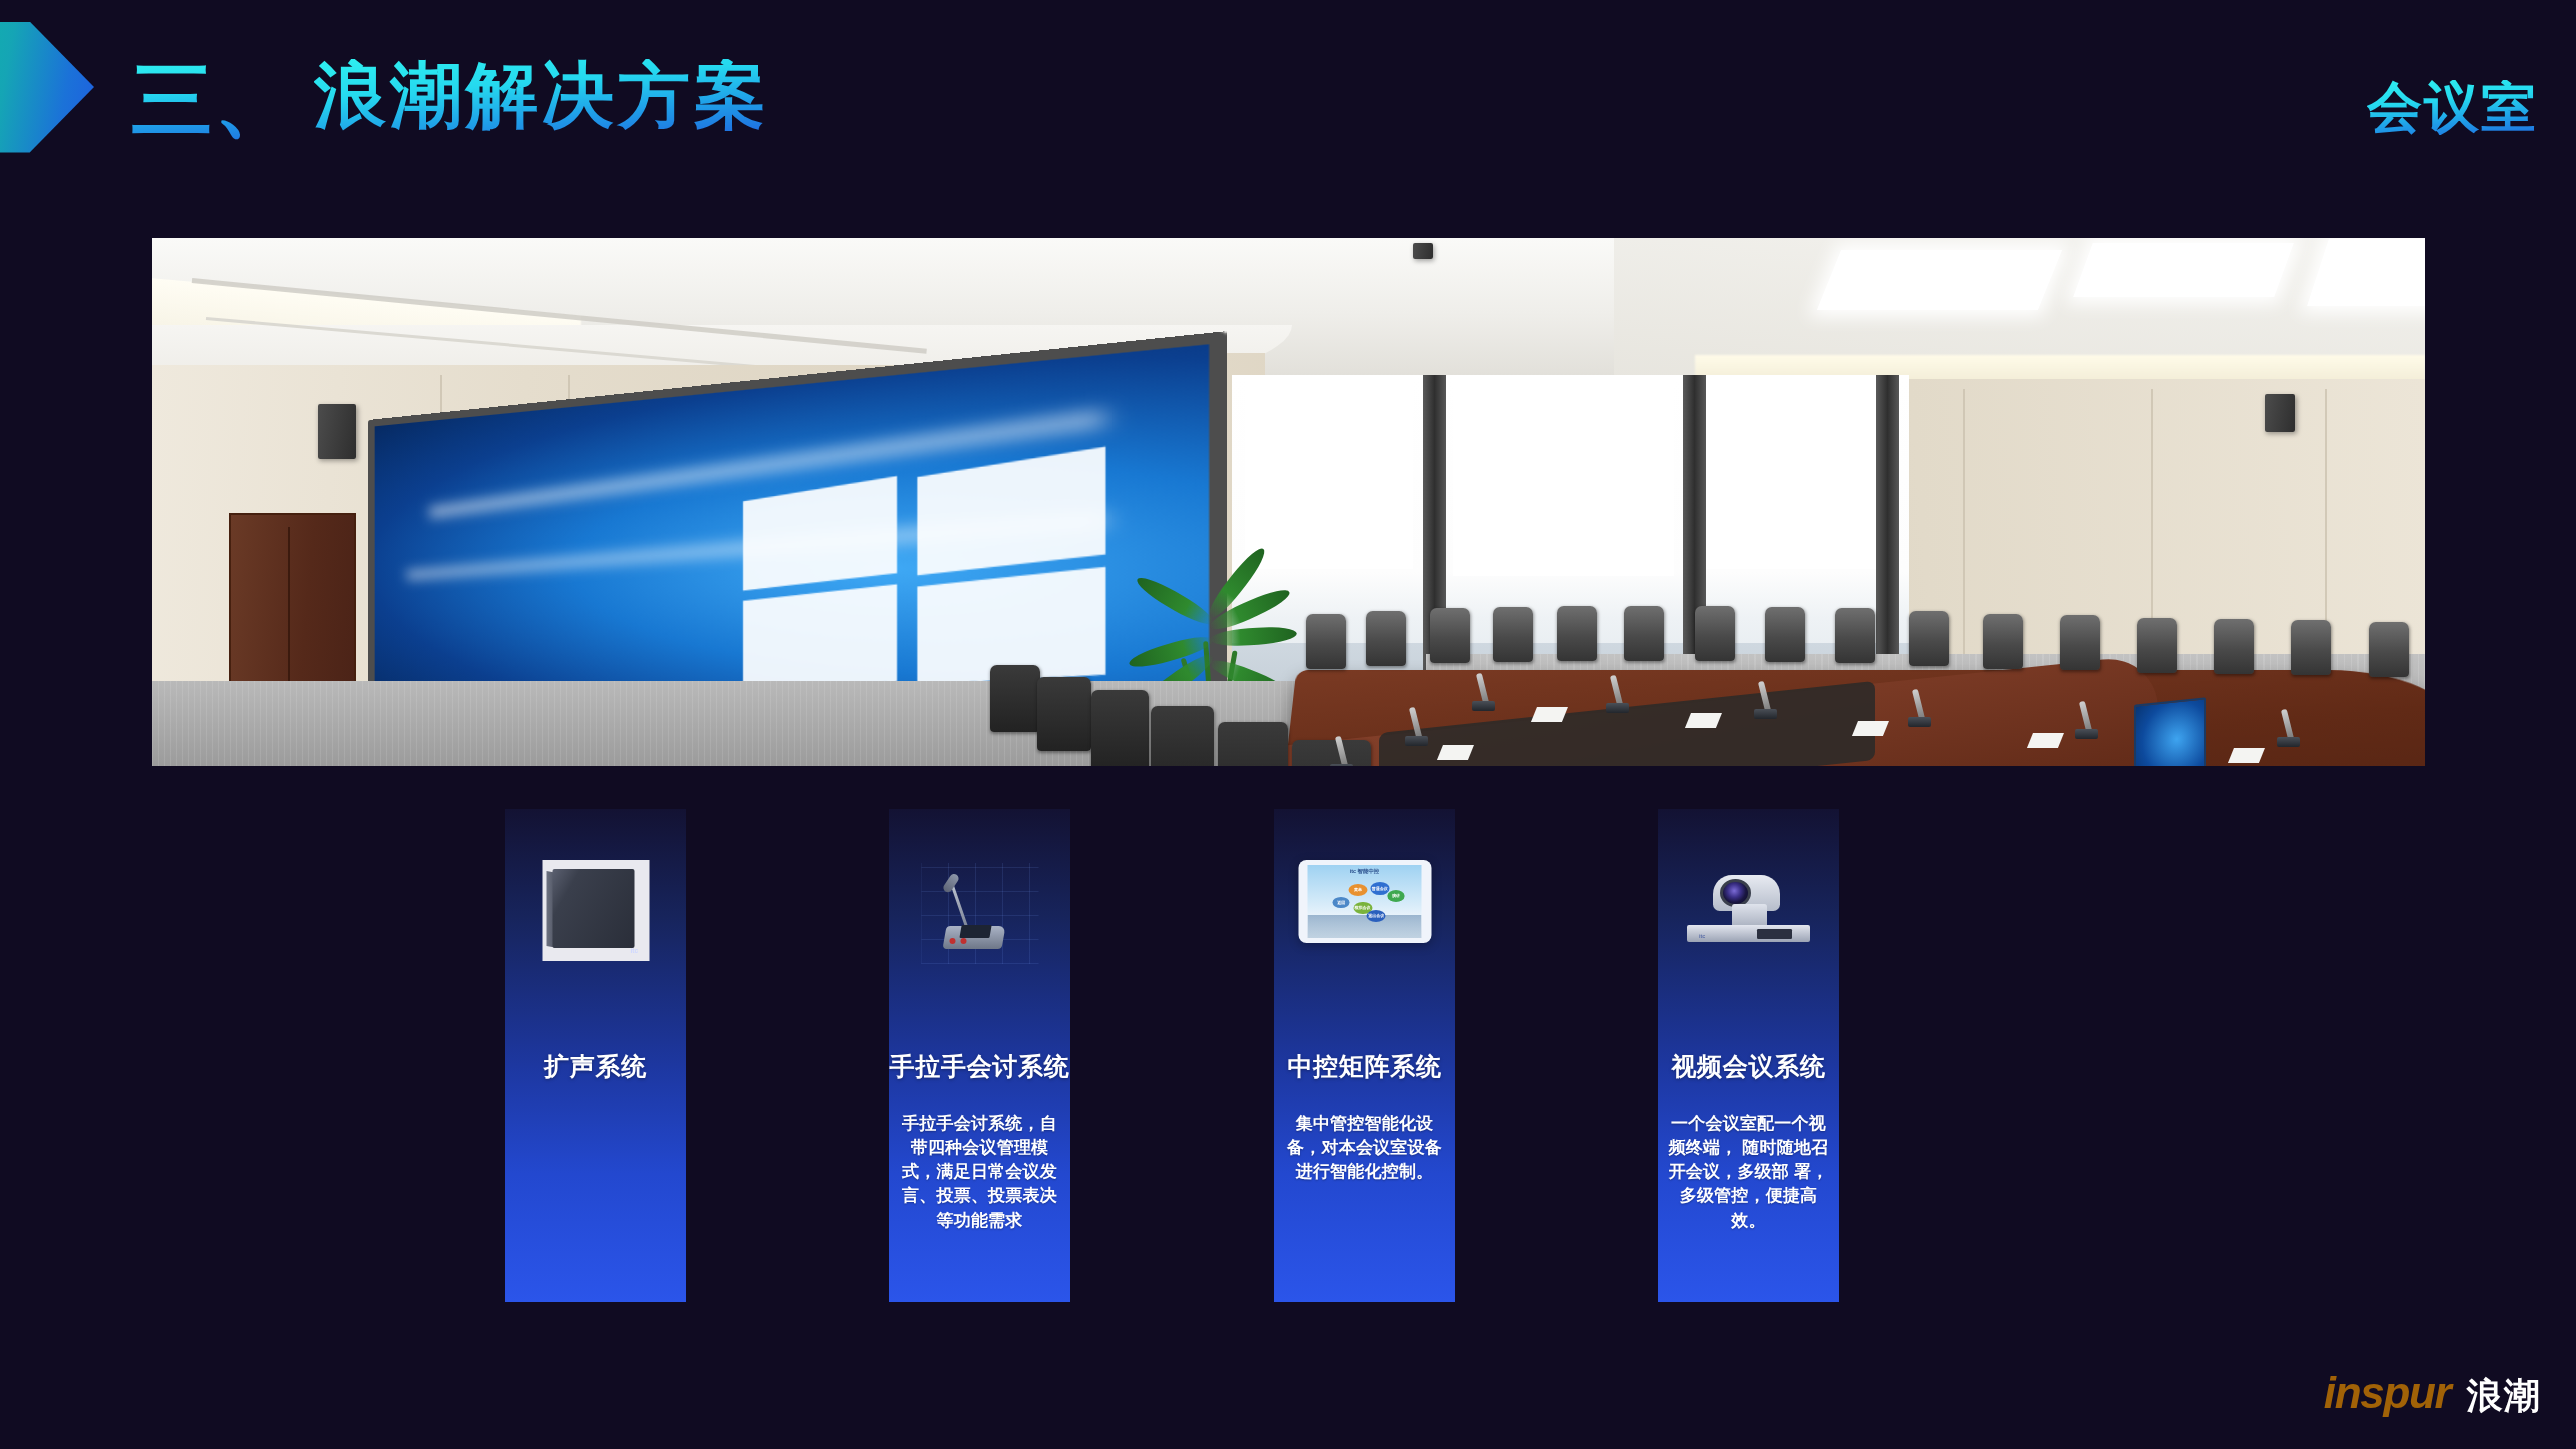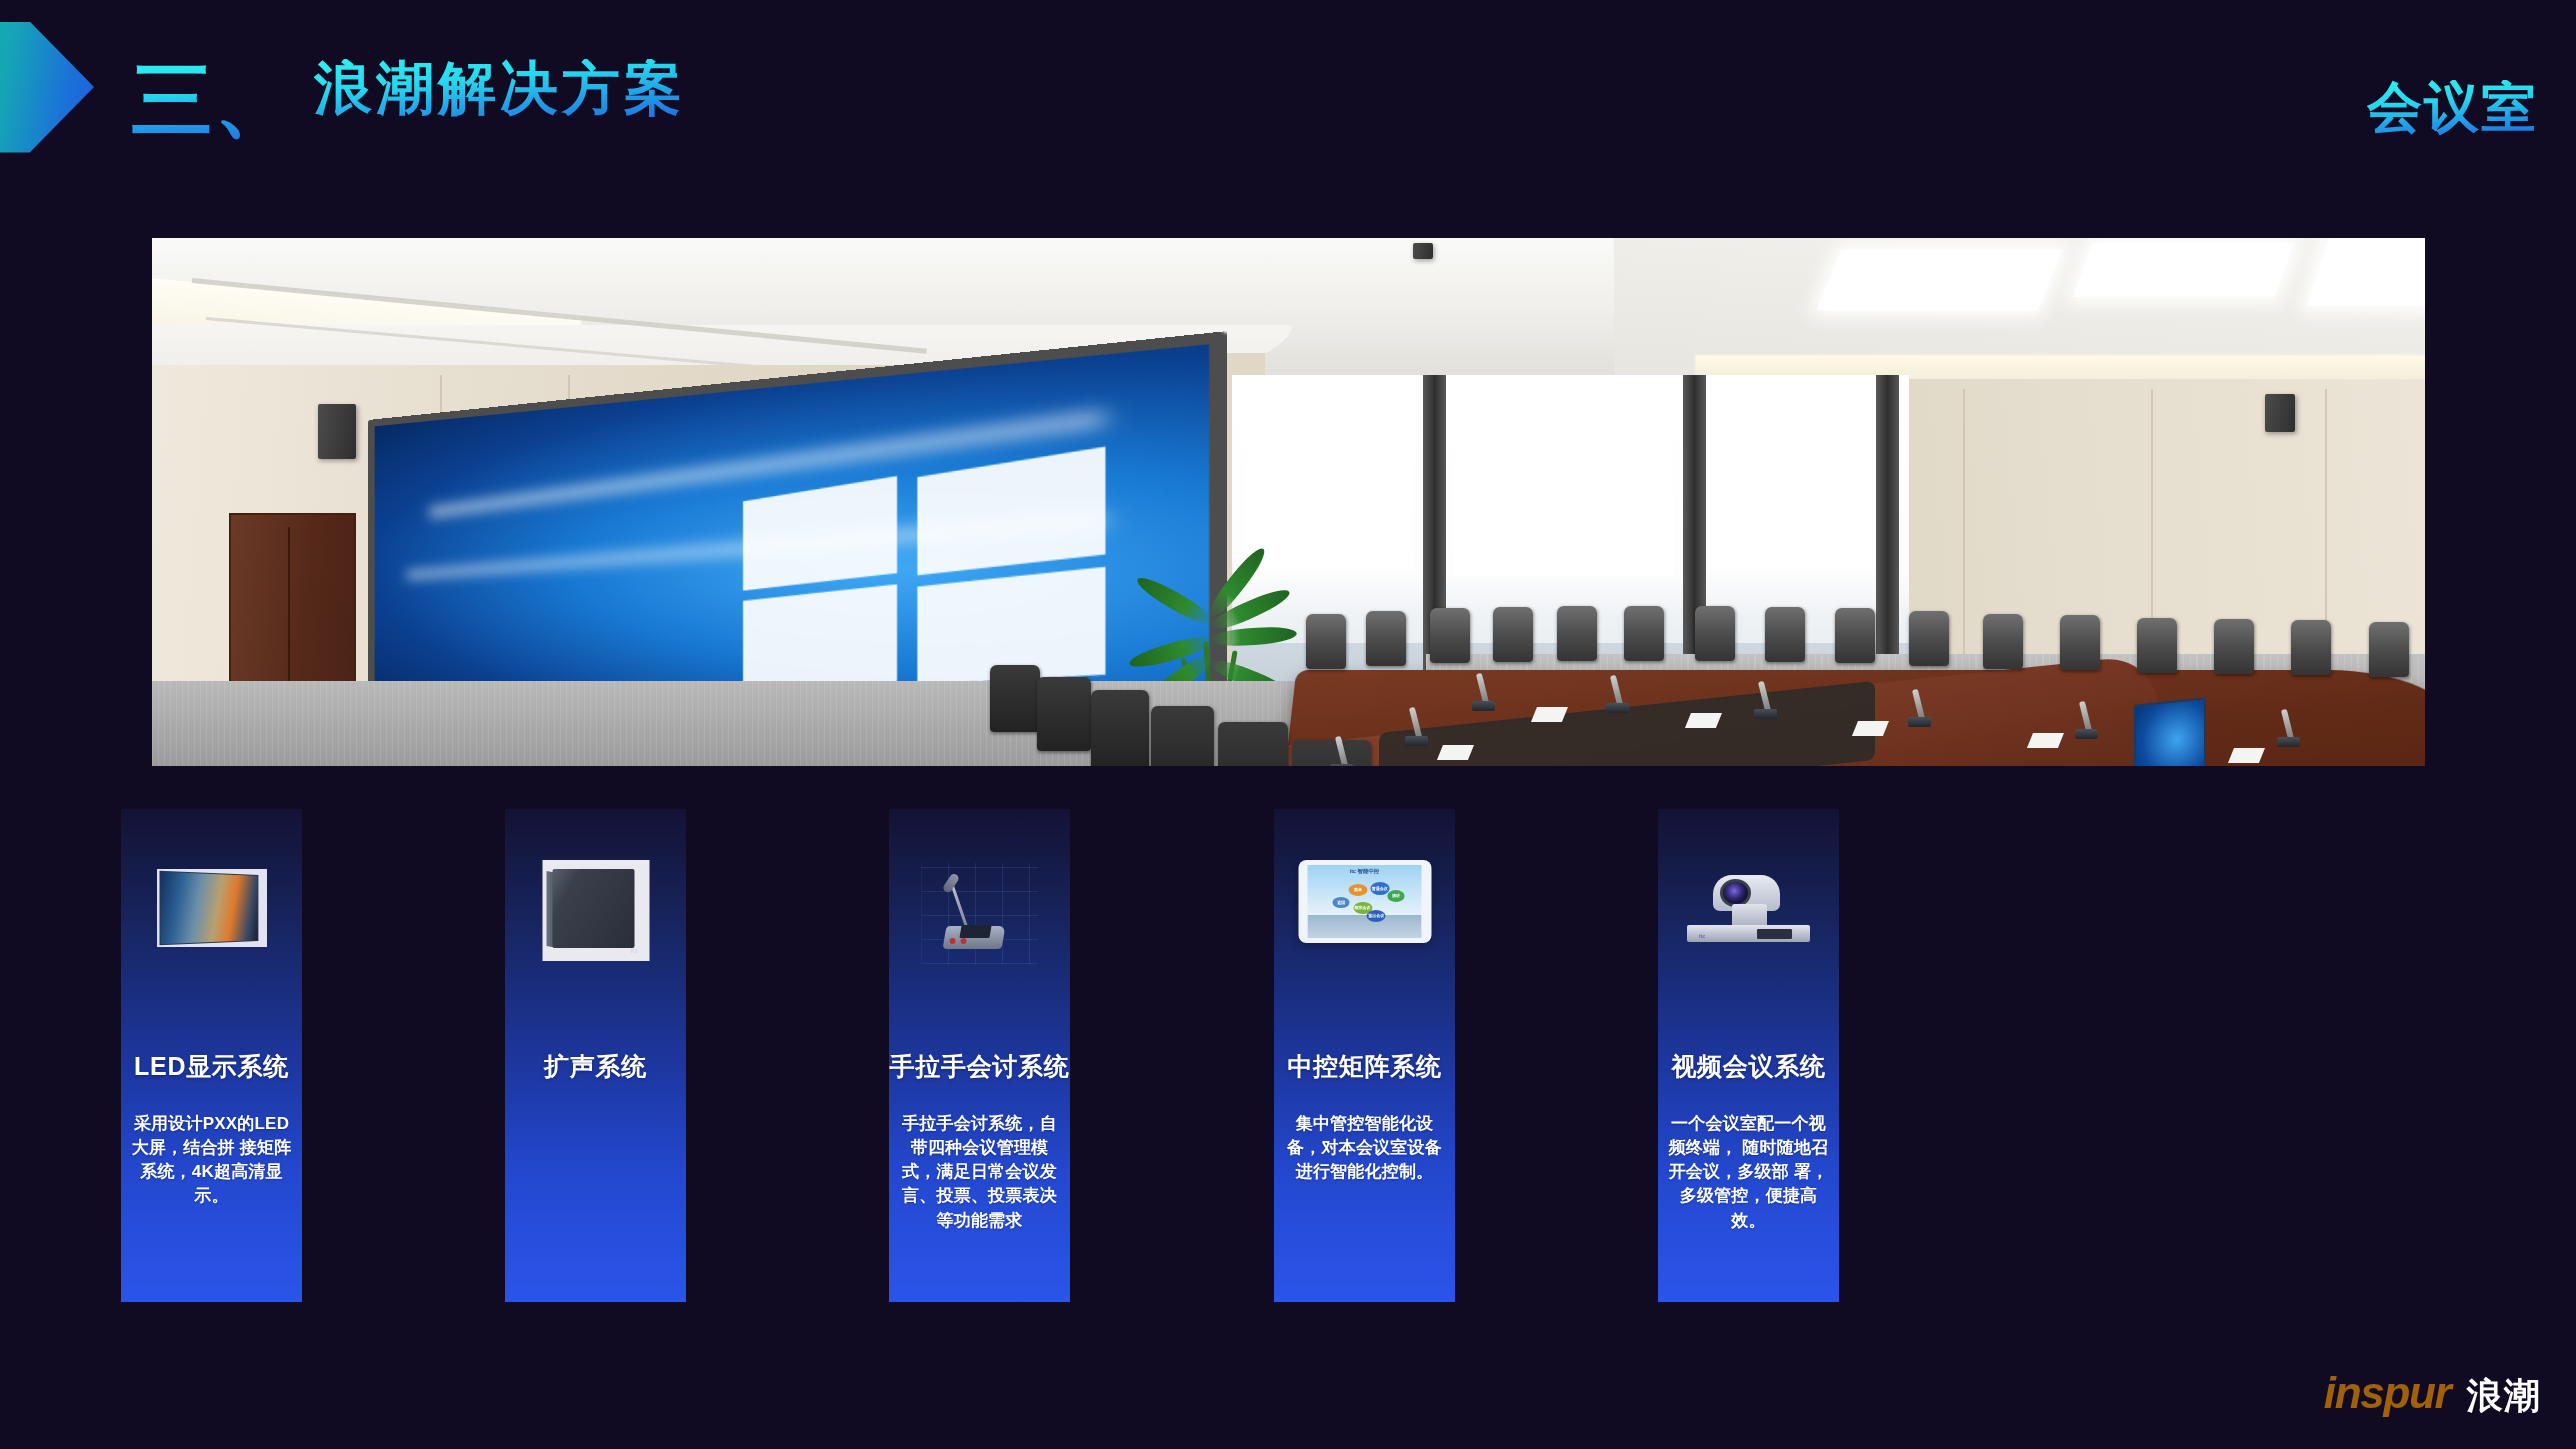--- a/index.html
+++ b/index.html
@@ -29,21 +29,21 @@
     -webkit-background-clip:text; background-clip:text;
     -webkit-text-fill-color:transparent; color:transparent;
     white-space:nowrap;
   }
   #title-number {
     position:absolute; left:131px; top:59px;
     font-size:82px; letter-spacing:1.3px; line-height:1;
   }
   #title-main {
     position:absolute; left:314px; top:59px;
-    font-size:58px; letter-spacing:4px; line-height:1;
+    font-size:72px; letter-spacing:4px; line-height:1;
   }
   #room-label {
     position:absolute; right:38px; top:80px;
     font-size:55px; letter-spacing:2px; line-height:1;
   }
 
   
   #hero {
     position:absolute; left:152px; top:238px;
     width:2273px; height:528px;
@@ -422,29 +422,20 @@
   <div class="paper" style="left:1878px;top:495px;"></div>
   <div class="paper" style="left:2079px;top:510px;"></div>
   <div class="paper" style="left:1288px;top:507px;"></div>
 
   <div class="ph" id="tbl-monitor"></div>
 
 </div>
 
 <div id="cards">
 
-  <div class="card" style="left:121px;">
-    <div class="card-pic">
-      <div id="pic1">
-          <div class="ledimg"></div>
-        </div>
-    </div>
-    <div class="card-title">LED显示系统</div>
-    <div class="card-desc">采用设计PXX的LED大屏，结合拼 接矩阵系统，4K超高清显示。</div>
-  </div>
 
   <div class="card" style="left:505px;">
     <div class="card-pic">
       <div id="pic2">
         <div class="spkside"></div>
         <div class="spkbody"></div>
         <div class="itc">itc</div>
       </div>
     </div>
     <div class="card-title">扩声系统</div>

